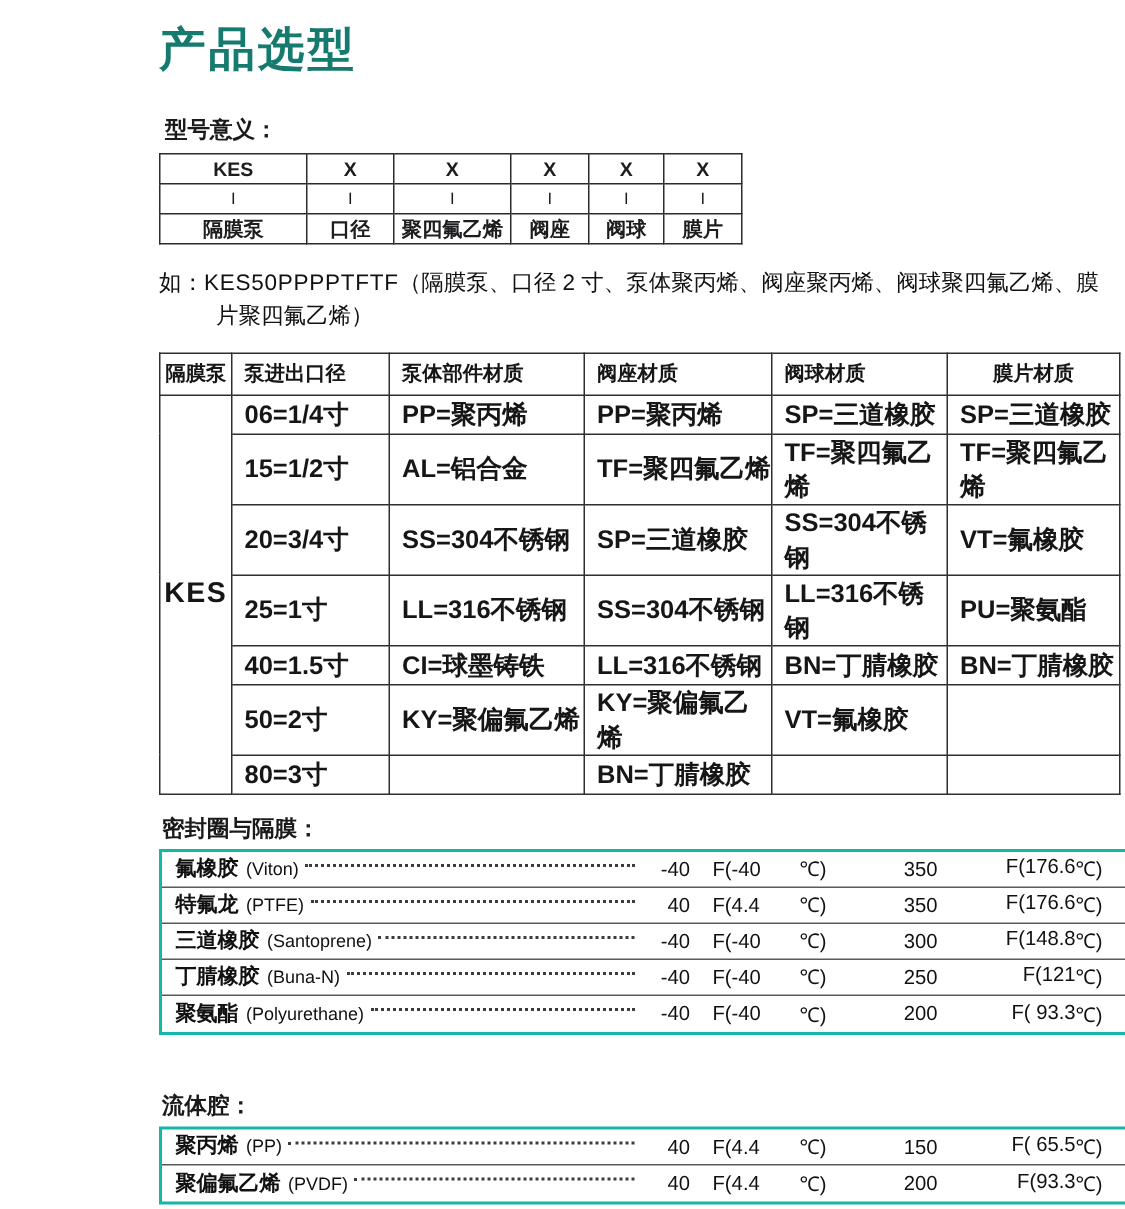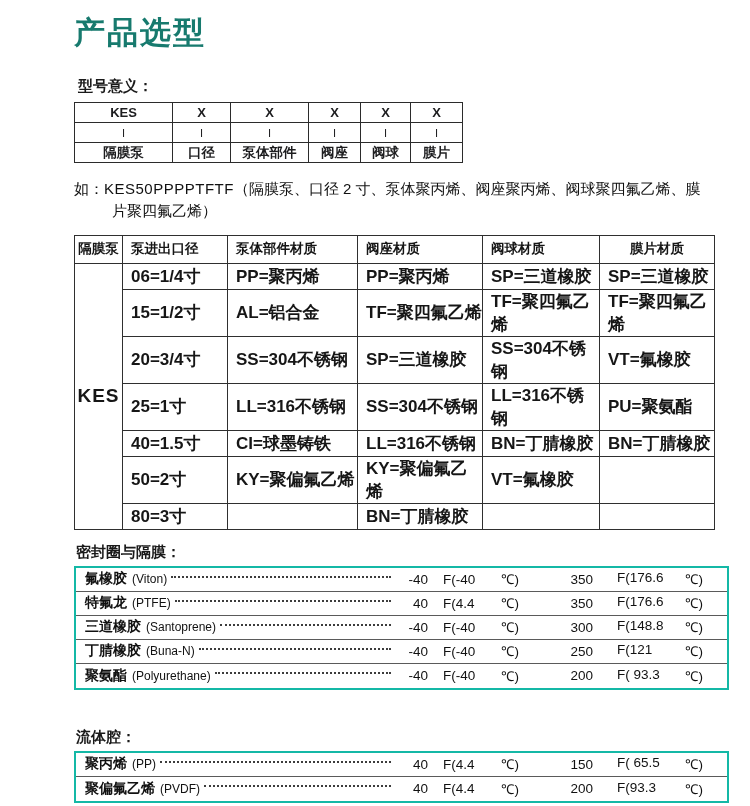--- a/index.html
+++ b/index.html
@@ -3,21 +3,21 @@
 <meta charset="utf-8">
 <style>
   * { margin:0; padding:0; box-sizing:border-box; }
   html,body { width:750px; background:#fff; }
   body {
     font-family:"Liberation Sans", sans-serif;
     color:#1d1d1f;
     width:750px; height:806px;
     overflow:hidden;
   }
-  .page { padding:14px 48px 0 74px; }
+  .page { padding:14px 48px 0 74px;margin-left:32px; }
 
   .h1 {
     color:#177a6e; font-size:31px; font-weight:700;
     letter-spacing:2px; line-height:1.2;
   }
   .h2 {
     color:#177a6e; font-size:28px; font-weight:700;
     letter-spacing:2px; margin-left:10px; margin-top:18px; line-height:1.3;
   }
   .sec-label { font-size:15px; font-weight:700; color:#1a1a1a; }
@@ -62,21 +62,21 @@
     border-bottom:1px solid #5a5a5a; padding:0 10px 0 9px;
     font-size:13.5px; color:#111;
   }
   .t-row:last-child { border-bottom:none; }
   .mat-cn { font-weight:700; font-size:14px; white-space:nowrap; }
   .mat-en { font-size:12px; margin-left:5px; white-space:nowrap; }
   .leader { flex:1; border-bottom:2px dotted #3c3c3c; margin:0 3px 5px 4px; }
   .t-min { width:34px; text-align:right; white-space:pre; }
   .t-minf { width:76px; margin-left:15px; display:flex; justify-content:space-between; white-space:pre;align-items:center; }
   .t-max { width:34px; text-align:right; margin-left:40px; }
-  .t-maxf { width:86px; margin-left:24px; display:flex; justify-content:space-between; white-space:pre; margin-right:14px;gap:12px; }
+  .t-maxf { width:86px; margin-left:24px; display:flex; justify-content:flex-end; white-space:pre; margin-right:14px; }
 </style>
 </head>
 <body>
 
 <div class="page">
 
   <div class="h1">产品选型</div>
 
   <div class="sec-label lbl-model">型号意义：</div>
 
@@ -102,21 +102,21 @@
       <td>I</td>
       <td>I</td>
       <td>I</td>
       <td>I</td>
       <td>I</td>
       <td>I</td>
     </tr>
     <tr class="part-row">
       <td>隔膜泵</td>
       <td>口径</td>
-      <td>泵体部件</td>
+      <td>聚四氟乙烯</td>
       <td>阀座</td>
       <td>阀球</td>
       <td>膜片</td>
     </tr>
   </tbody>
     </table>
 
   <div class="example">
     <div class="line1"><span>如：</span><span class="code">KES50PPPPTFTF</span><span>（隔膜泵、口径 2 寸、泵体聚丙烯、阀座聚丙烯、阀球聚四氟乙烯、膜</span></div>
     <div class="line2">片聚四氟乙烯）</div>

